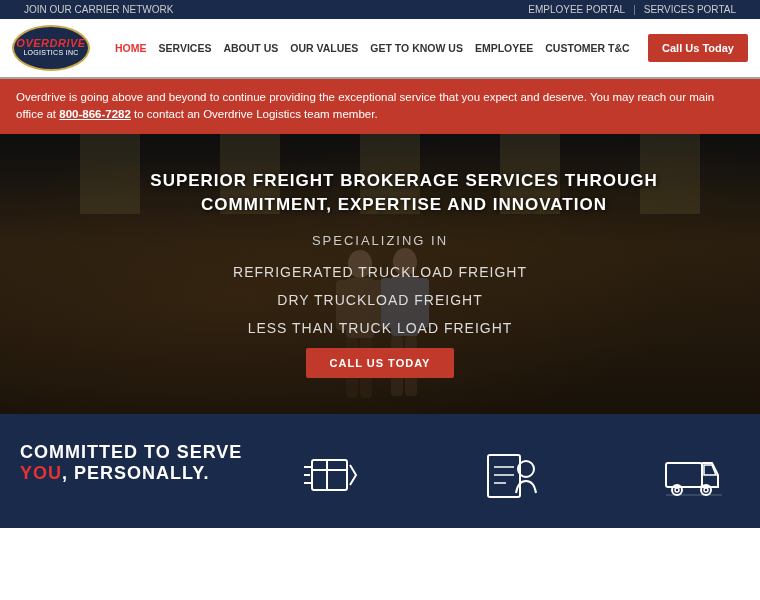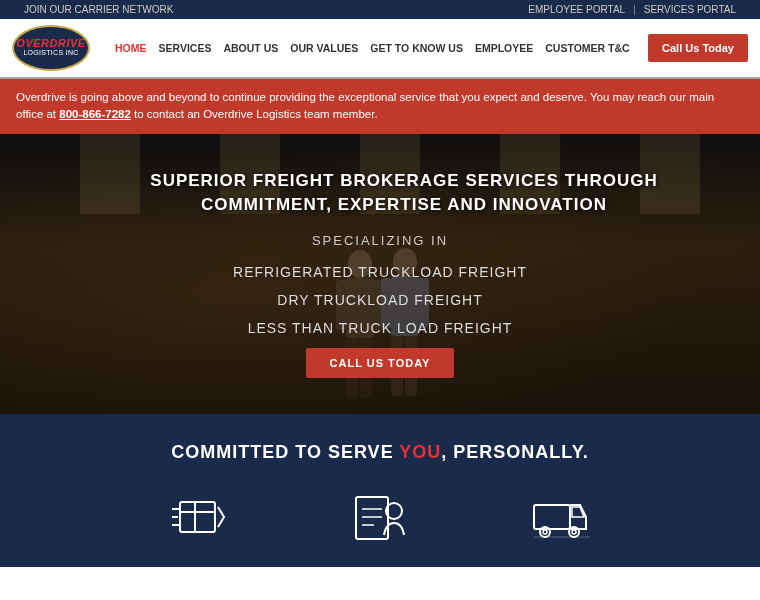--- a/index.html
+++ b/index.html
@@ -178,21 +178,21 @@
       letter-spacing: 1px;
       text-transform: uppercase;
       border-radius: 2px;
     }
 
     
     .bottom-section {
       background: #1a2a4a;
       padding: 28px 20px 20px;
       display: flex;
-      flex-direction: column;
+      flex-direction: row;
       align-items: center;
     }
     .committed-text {
       font-size: 18px;
       font-weight: 700;
       color: #fff;
       letter-spacing: 1px;
       text-transform: uppercase;
       margin-bottom: 24px;
     }

